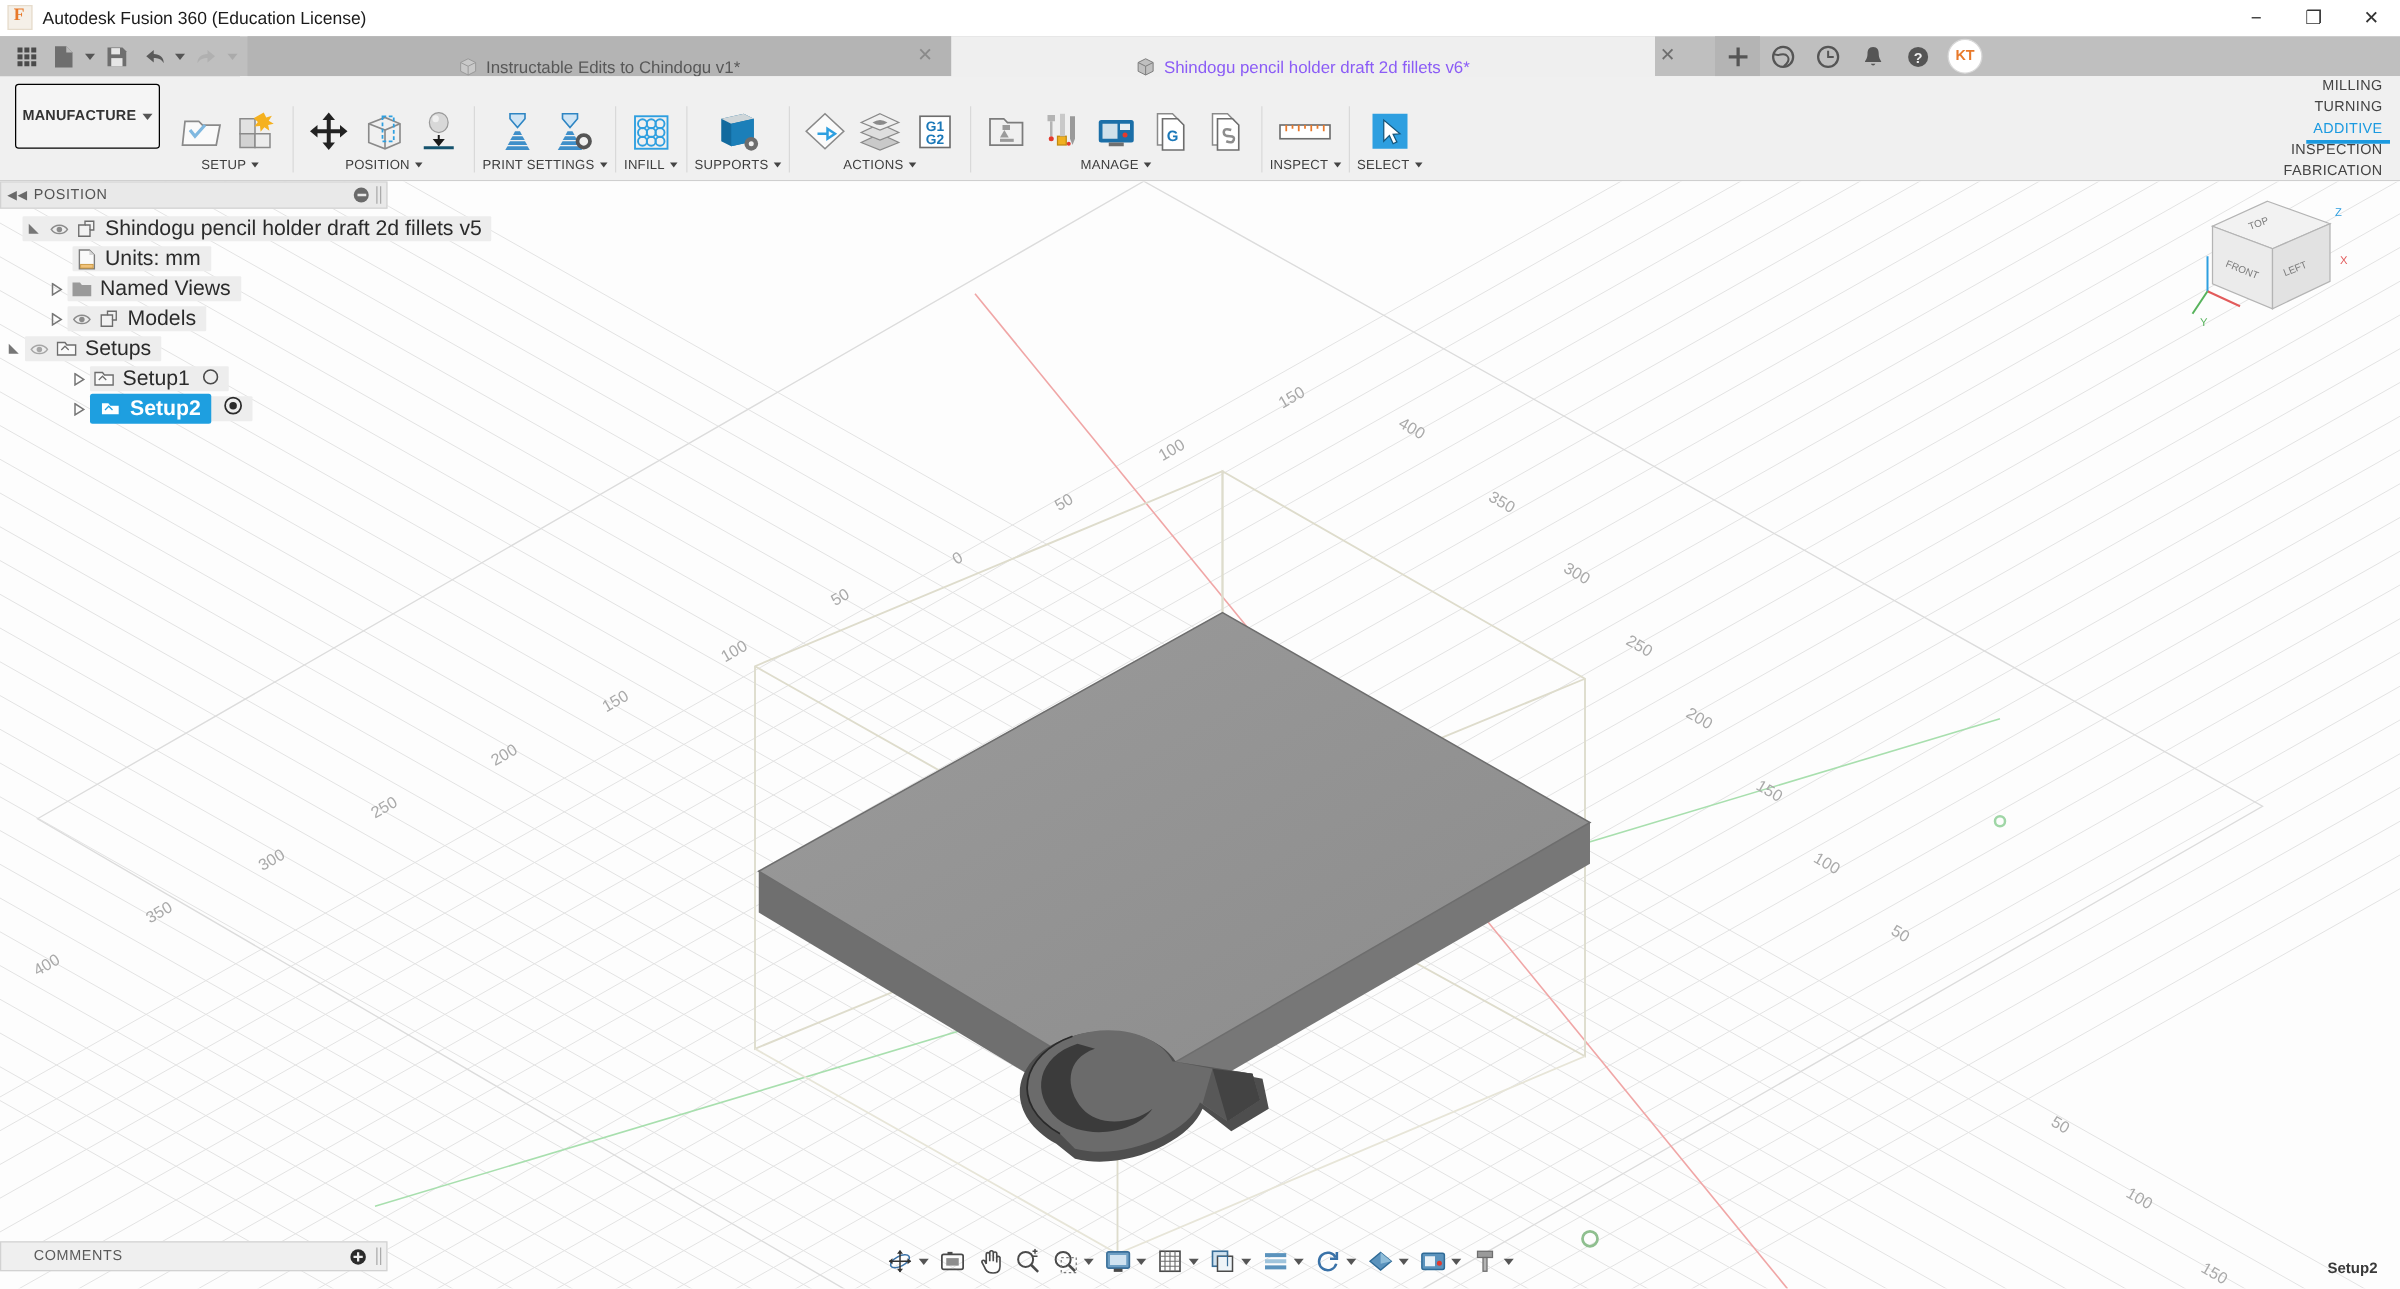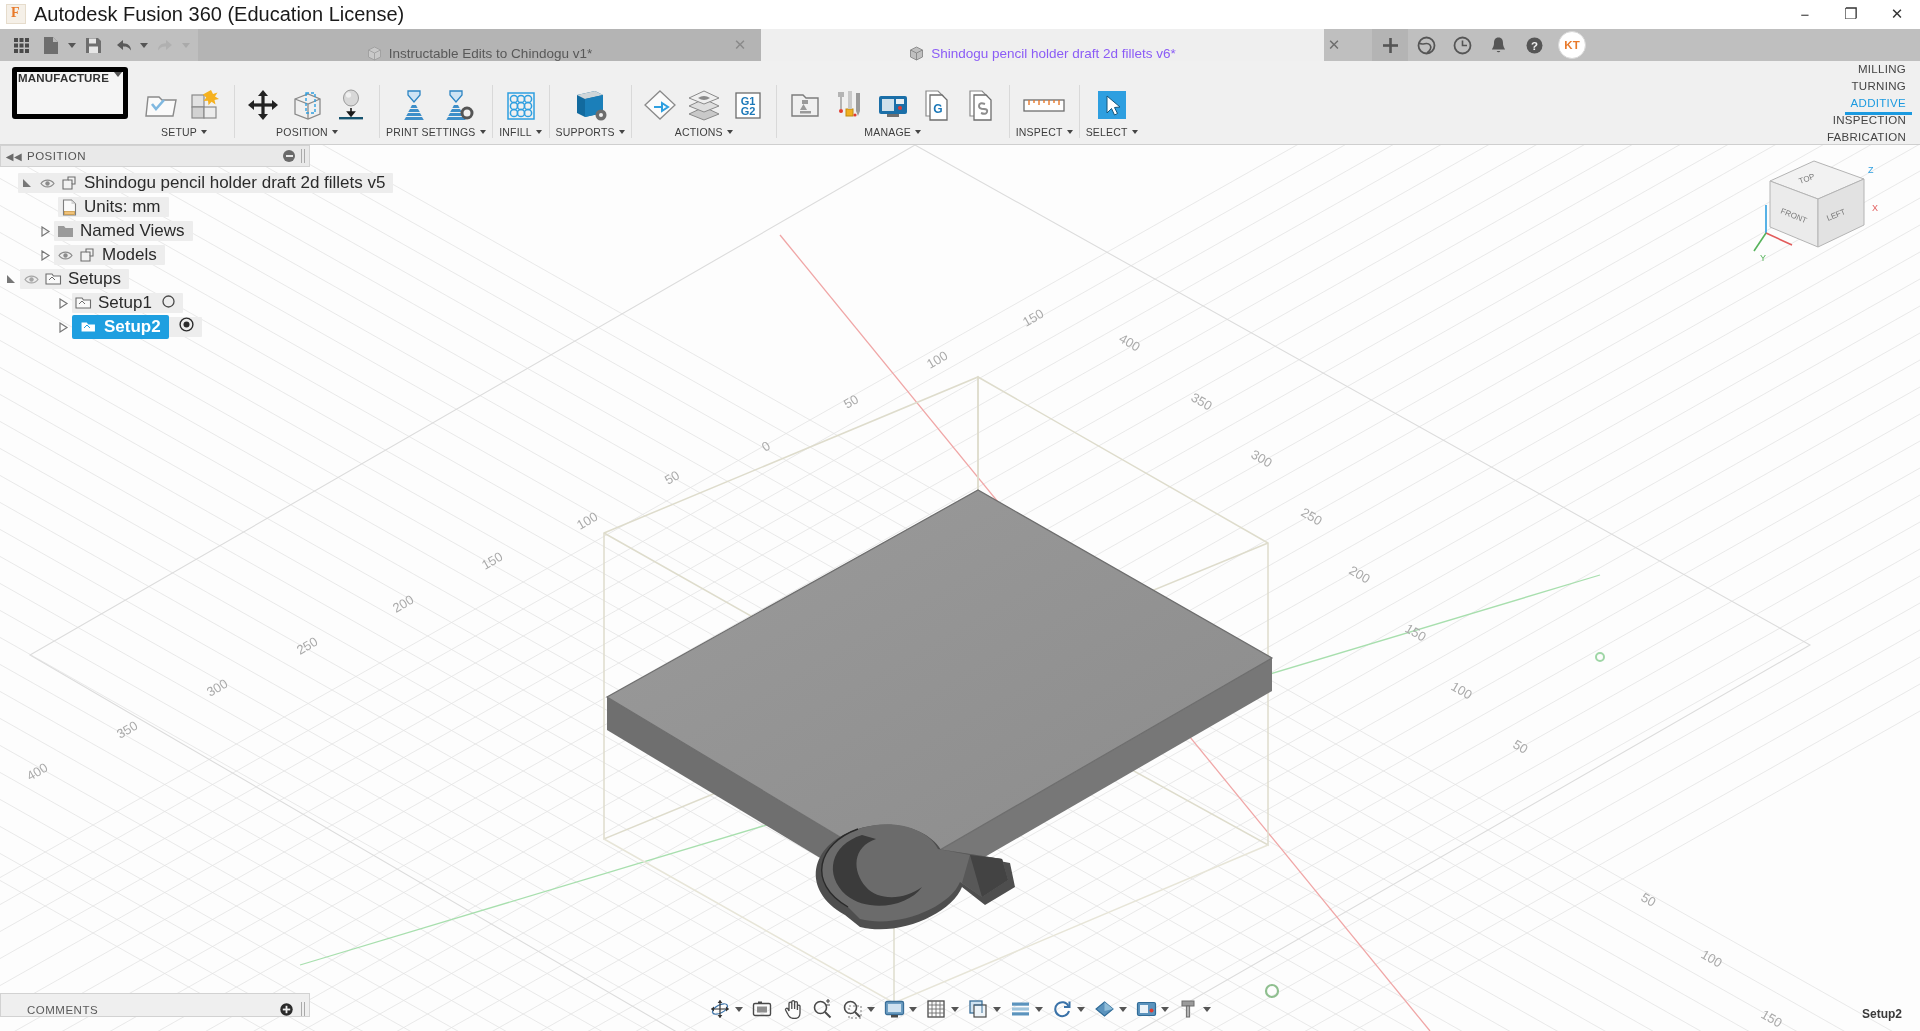--- a/index.html
+++ b/index.html
@@ -7,21 +7,21 @@
     font-family:"Liberation Sans", sans-serif; background:#fff; }
   body { position:relative; }
 
   
   .titlebar { height:29px; background:#ffffff; display:flex; align-items:center;
     border-bottom:1px solid #fff; }
   .tb-logo { width:20px; height:20px; margin-left:6px; margin-right:8px;
     background:#f5f0e8; border:1px solid #e6dccc; position:relative; }
   .tb-logo:after { content:"F"; position:absolute; left:4px; top:0px; font-size:14px;
     font-weight:bold; color:#e8792a; font-family:"Liberation Serif", serif; }
-  .tb-title { font-size:20px; color:#1a1a1a; }
+  .tb-title { font-size:14px; color:#1a1a1a; }
   .tb-winbtns { margin-left:auto; display:flex; }
   .tb-winbtn { width:46px; height:29px; display:flex; align-items:center;
     justify-content:center; font-size:15px; color:#333; }
 
   
   .qatrow { height:32px; background:#bfbfbf; display:flex; align-items:flex-end;
     position:relative; }
   .qat { position:absolute; left:0; top:0; height:32px; display:flex;
     align-items:center; background:#bfbfbf; padding-left:6px; z-index:3; }
   .qat-btn { width:30px; height:28px; display:flex; align-items:center;
@@ -46,22 +46,22 @@
     justify-content:center; }
   .tr-btn.plus { background:#b4b4b4; }
   .avatar { width:28px; height:28px; border-radius:50%; background:#fff;
     display:flex; align-items:center; justify-content:center; font-size:11.5px;
     font-weight:bold; color:#e8792a; margin-left:6px; margin-right:10px;
     border:1px solid #d8d8d8; }
 
   
   .ribbon { height:84px; background:#f0f0f0; border-bottom:1px solid #cfcfcf;
     display:flex; position:relative; }
-  .ws-selector { width:116px; margin:6px 0 0 12px; height:52px; border:5px solid #000000;
-    border-radius:3px; background:#f5f5f5; display:flex; 
+  .ws-selector { width:116px; margin:6px 0 0 12px; height:52px; border:1px solid #000000;
+    border-radius:3px; background:#f5f5f5; display:flex; align-items:center;
     justify-content:center; font-size:11.5px; font-weight:bold; color:#333;
     letter-spacing:.2px; }
   .ws-selector .caret { margin-left:5px; }
   .ribbon-main { flex:1; position:relative; }
   .ribbon-tabs { display:flex; height:20px; padding-left:10px; align-items:flex-end;flex-direction:column; }
   .rtab { font-size:11.5px; color:#444; padding:2px 14px 3px 14px; position:relative;
     letter-spacing:.3px; }
   .rtab.active { color:#1b9ae0; }
   .rtab.active:after { content:""; position:absolute; left:8px; right:8px; bottom:-3px;
     height:3px; background:#1b9ae0; }
@@ -104,21 +104,21 @@
   .trow.sel .hl { background:transparent; }
   .tri { width:18px; display:flex; align-items:center; justify-content:center; }
   .eye { width:22px; display:flex; align-items:center; justify-content:center; }
   .ticon { width:22px; display:flex; align-items:center; justify-content:center;
     margin-right:4px; }
   .tlabel { white-space:nowrap; }
   .sel-chip { background:#1e9fe0; color:#fff; font-weight:bold; padding:2px 8px;
     border-radius:2px; }
 
   .comments { position:absolute; left:0; bottom:14px; width:310px; height:24px;
-    background:#efefef; border:1px solid #d2d2d2; display:flex; align-items:flex-end;
+    background:#efefef; border:1px solid #d2d2d2; display:flex; align-items:center;
     font-size:11.5px; color:#5a5a5a; letter-spacing:.5px; }
 
   
   .navbar { position:absolute; left:50%; transform:translateX(-50%); bottom:8px;
     height:28px; display:flex; align-items:center; }
   .nav-btn { height:26px; display:flex; align-items:center; padding:0 2px; }
   .nav-ic { width:26px; height:24px; display:flex; align-items:center;
     justify-content:center; }
   .nav-caret { width:12px; display:flex; align-items:center; justify-content:center; }
 

